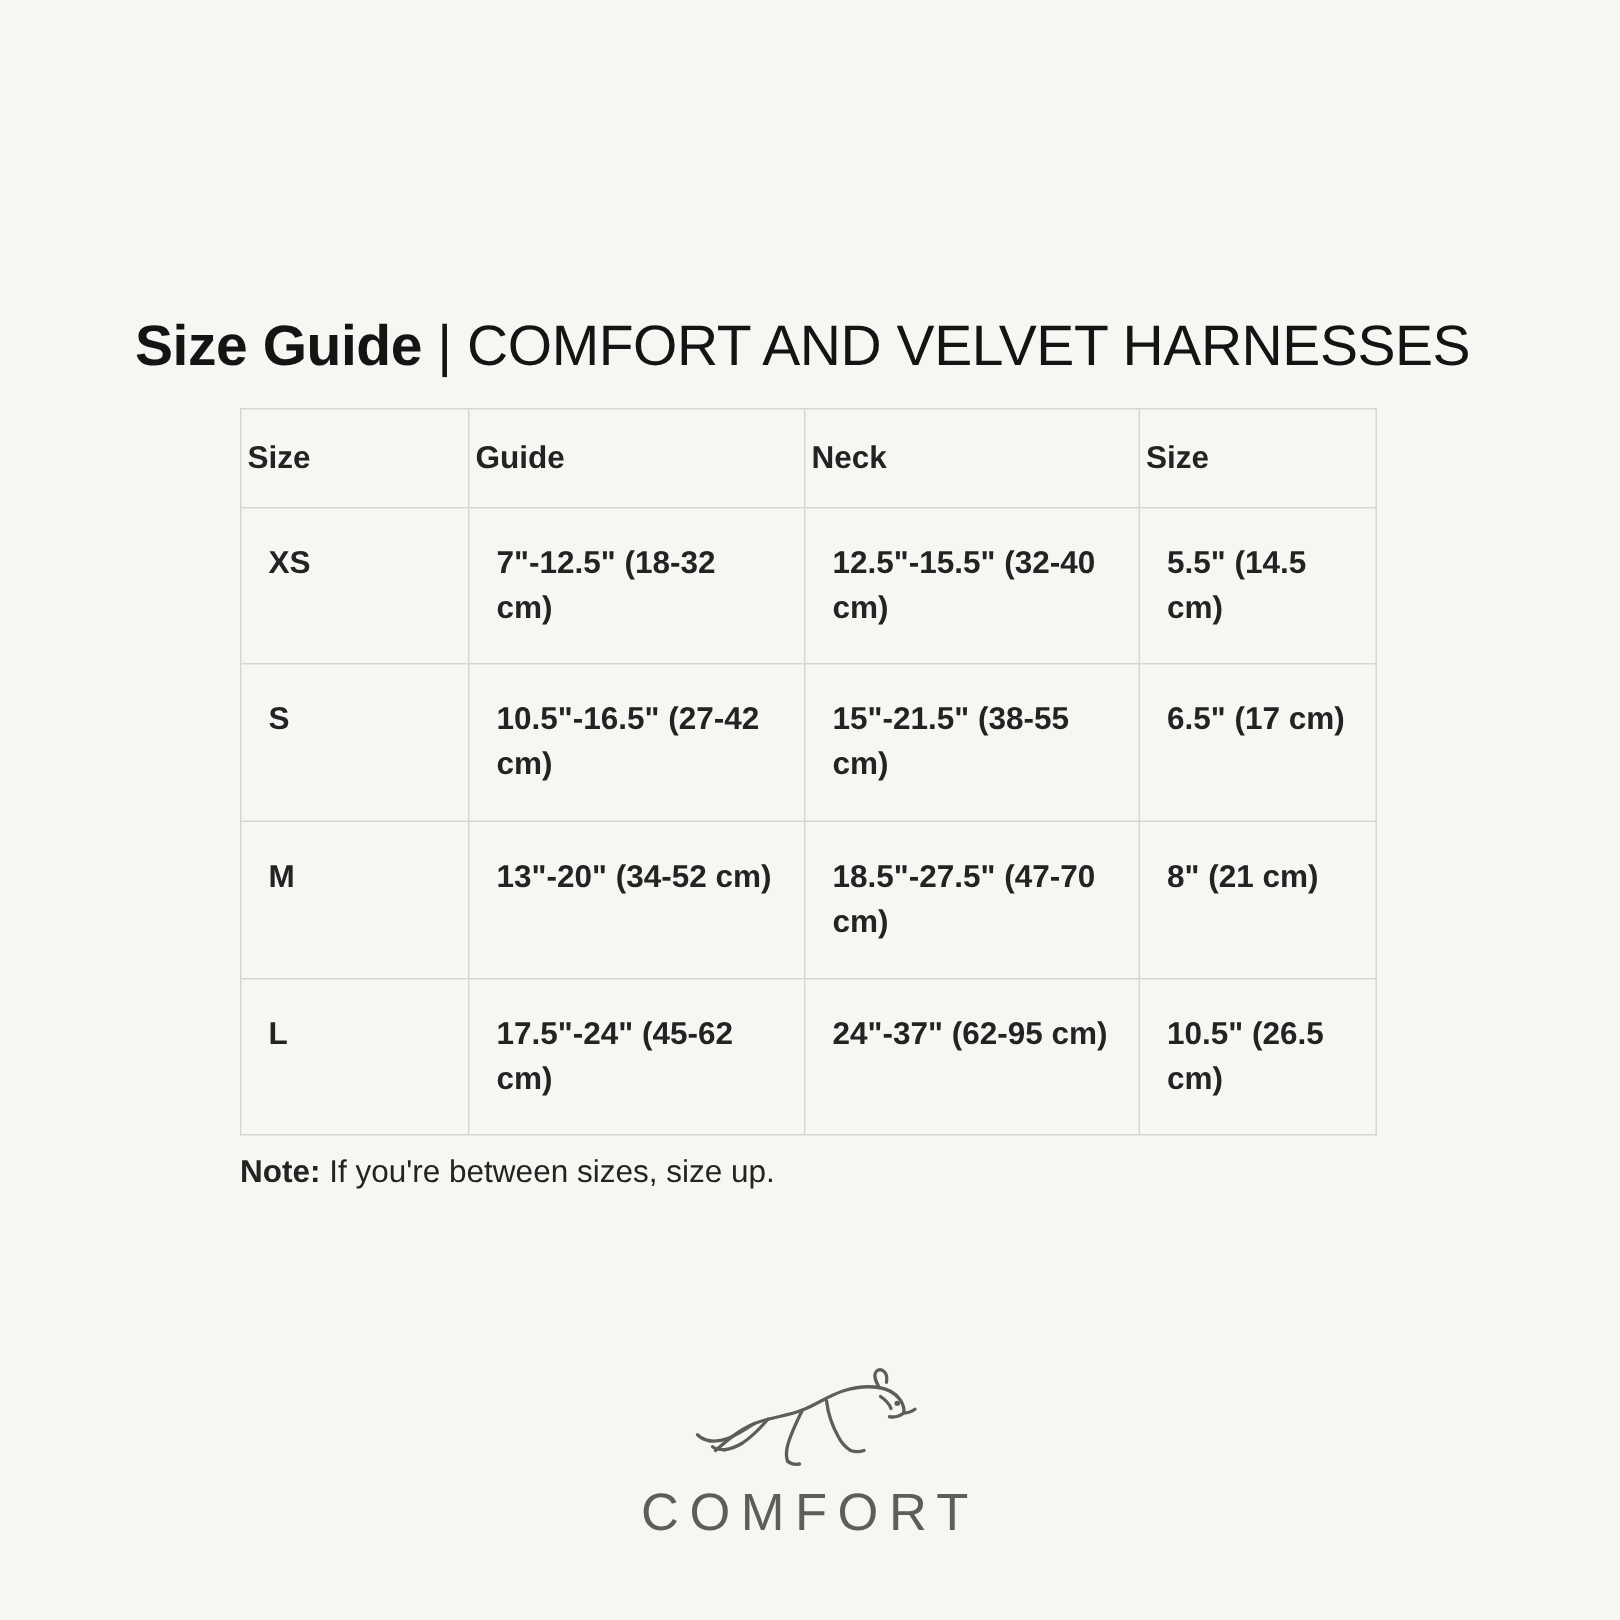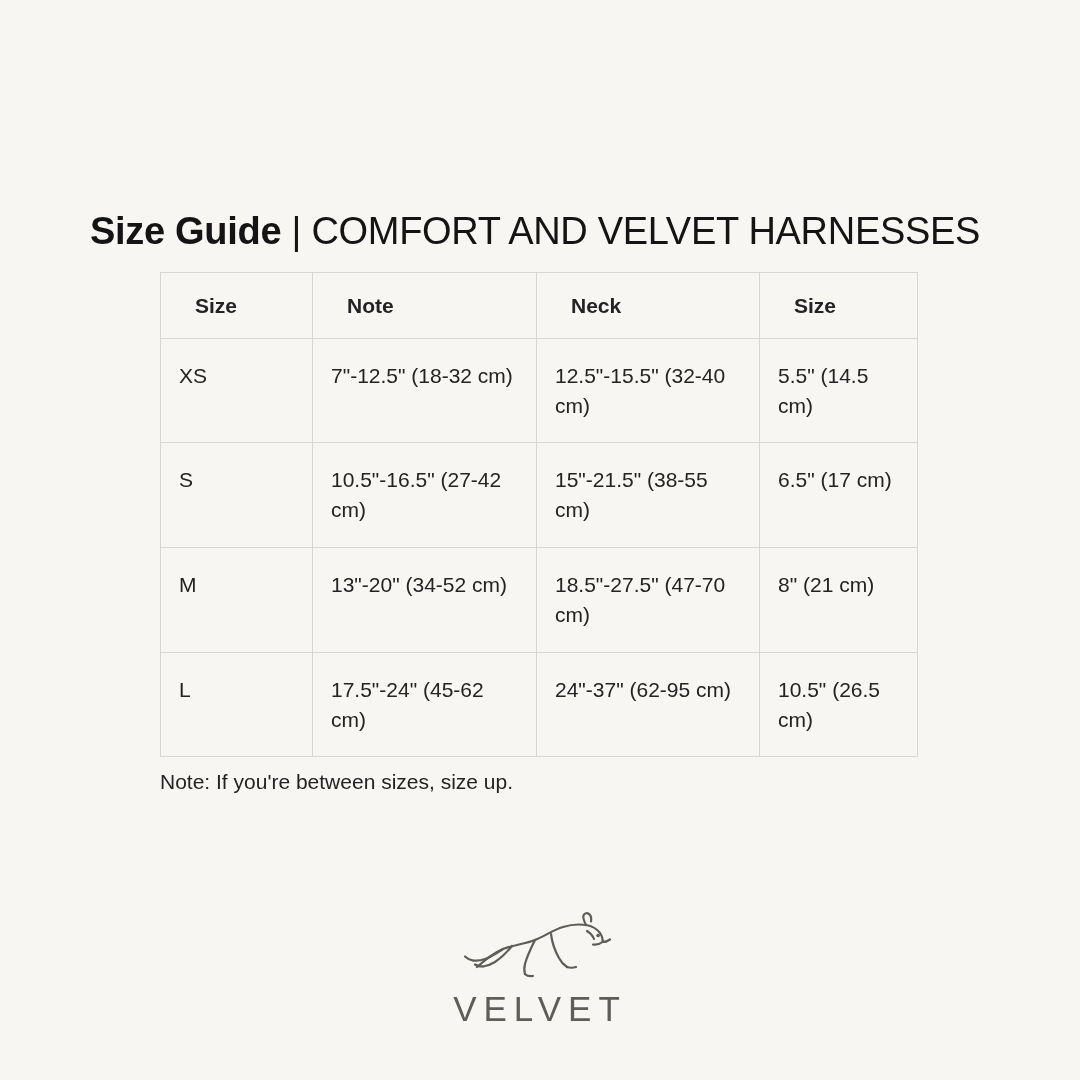--- a/index.html
+++ b/index.html
@@ -51,46 +51,46 @@
   table.size-table td {
     border: 1px solid #d8d6d2;
     text-align: left;
     vertical-align: top;
     font-size: 21px;
     color: #232323;
     line-height: 1.42;
   }
   table.size-table th {
     font-weight: 600;
-    padding: 18px 18px 17px 34px;
+    padding: 18px 18px 17px 4px;
     height: 52px;
     box-sizing: border-box;
     vertical-align: middle;
   }
   table.size-table td {
     padding: 22px 18px 22px 18px;
     height: 104px;
     box-sizing: border-box;
-    font-weight: 400;
+    font-weight: 700;
     margin-top: 12px;
   }
   col.c-size { width: 152px; }
   col.c-neck { width: 224px; }
   col.c-belly { width: 223px; }
   col.c-chest { width: 158px; }
 
   .note {
     position: absolute;
     left: 160px;
     top: 770px;
     font-size: 21px;
     color: #232323;
   }
   .note .note-label {
-    font-weight: 400;
+    font-weight: 700;
   }
   .logo-block {
     position: absolute;
     left: 0;
     top: 905px;
     width: 1080px;
     text-align: center;
   }
   .logo-mark {
     display: block;
@@ -119,21 +119,21 @@
     <table class="size-table">
       <colgroup>
         <col class="c-size">
         <col class="c-neck">
         <col class="c-belly">
         <col class="c-chest">
       </colgroup>
       <thead>
         <tr>
           <th>Size</th>
-          <th>Note</th>
+          <th>Guide</th>
           <th>Neck</th>
           <th>Size</th>
         </tr>
       </thead>
       <tbody>
         <tr>
           <td>XS</td>
           <td>7"-12.5" (18-32 cm)</td>
           <td>12.5"-15.5" (32-40 cm)</td>
           <td>5.5" (14.5 cm)</td>
@@ -174,16 +174,16 @@
       <path d="M80 35 C76 43 72 51 70 59 C69 63 69 66 70 69"></path>
       <path d="M70 69 C72 71 75 71.5 78 71"></path>
       <path d="M96 29 C97 37 100 46 104 53 C106 57 109 60 112 62"></path>
       <path d="M112 62 C115 63 118 63 121 62"></path>
       <path d="M48 44 C42 48 36 52 30 54 C26 55.5 22 56 18 55.5"></path>
       <path d="M18 55.5 C15 55 12 53.5 10 51.5"></path>
       <path d="M57 41 C52 47 46 53 40 57 C36 59.5 32 61 28 61.5"></path>
       <path d="M28 61.5 C25 61.5 22 61 20 59.5"></path>
       <path d="M132 26 C135 28 138 31 139 34"></path>
     </svg>
-    <div class="logo-text">VELVET</div>
+    <div class="logo-text">COMFORT</div>
   </div>
 
 </div>
 
 </body></html>

